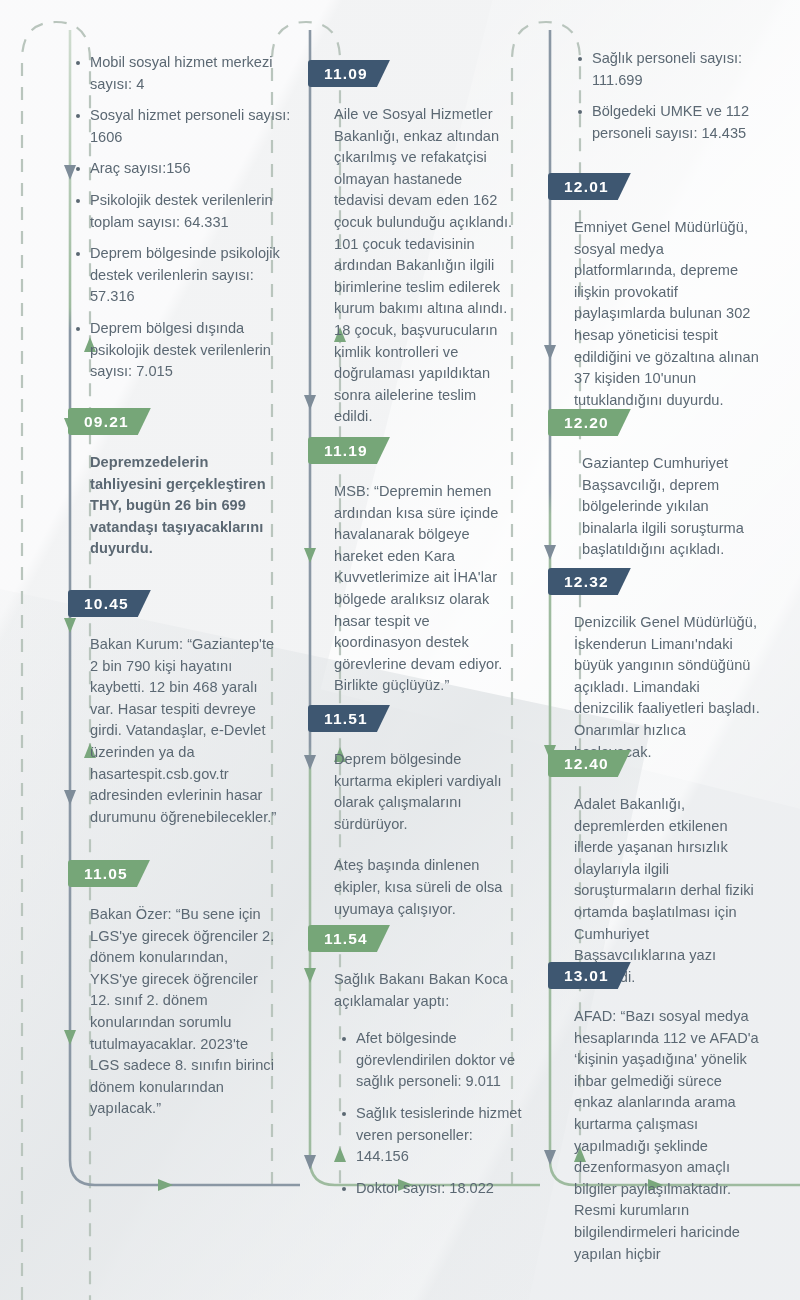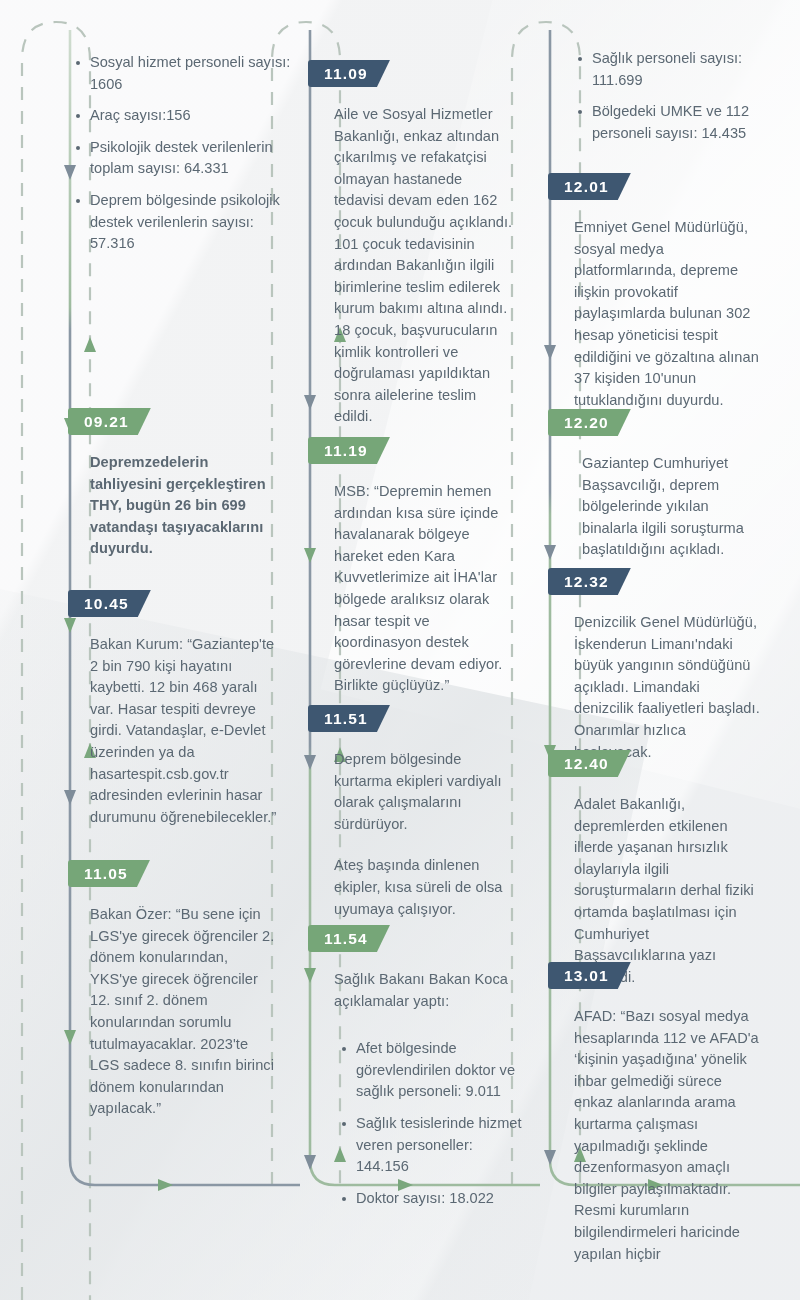--- a/index.html
+++ b/index.html
@@ -109,21 +109,21 @@
   ul.bullets li::before {
     content: "";
     position: absolute;
     left: -14px;
     top: 9px;
     width: 4px; height: 4px;
     border-radius: 50%;
     background: #5b6873;
   }
 
-  .lead-in { margin-bottom: 26px; }
+  .lead-in { margin-bottom: 16px; }
 </style>
 </head>
 <body>
 
 <div id="page">
 
   <div class="sheen sheen-a"></div>
   <div class="sheen sheen-b"></div>
   <div class="sheen sheen-c"></div>
 
@@ -199,24 +199,26 @@
       <polygon points="334,762 346,762 340,747"></polygon>
       <polygon points="334,1162 346,1162 340,1147"></polygon>
       <polygon points="574,1162 586,1162 580,1147"></polygon>
     </g>
   </svg>
 
   <div class="col col-1">
 
     <div class="block" style="top:52px;">
       <ul class="bullets">
+        <li>Mobil sosyal hizmet merkezi sayısı: 4</li>
         <li>Sosyal hizmet personeli sayısı: 1606</li>
         <li>Araç sayısı:156</li>
         <li>Psikolojik destek verilenlerin toplam sayısı: 64.331</li>
         <li>Deprem bölgesinde psikolojik destek verilenlerin sayısı: 57.316</li>
+        <li>Deprem bölgesi dışında psikolojik destek verilenlerin sayısı: 7.015</li>
       </ul>
     </div>
 
     <div class="block" style="top:408px;">
       <span class="badge green">09.21</span>
       <p class="body-text" style="margin-top:17px;padding-left:22px;width:188px;font-weight:bold;">Depremzedelerin tahliyesini gerçekleştiren THY, bugün 26 bin 699 vatandaşı taşıyacaklarını duyurdu.</p>
     </div>
 
     <div class="block" style="top:590px;">
       <span class="badge navy">10.45</span>

